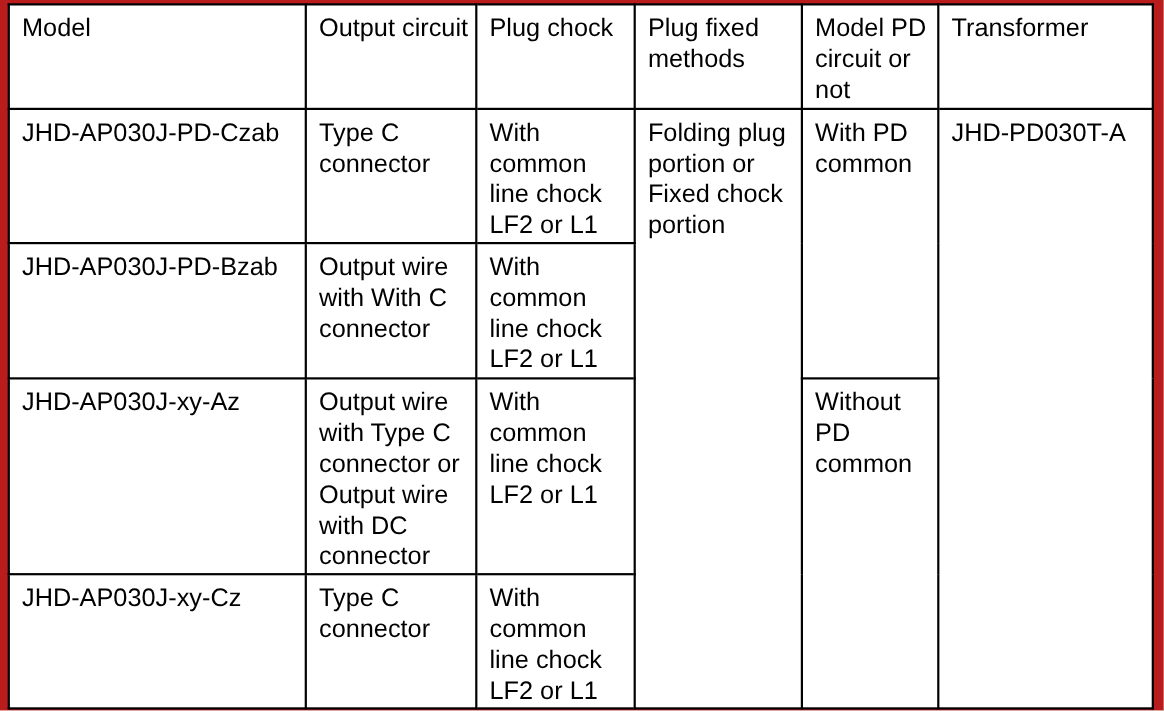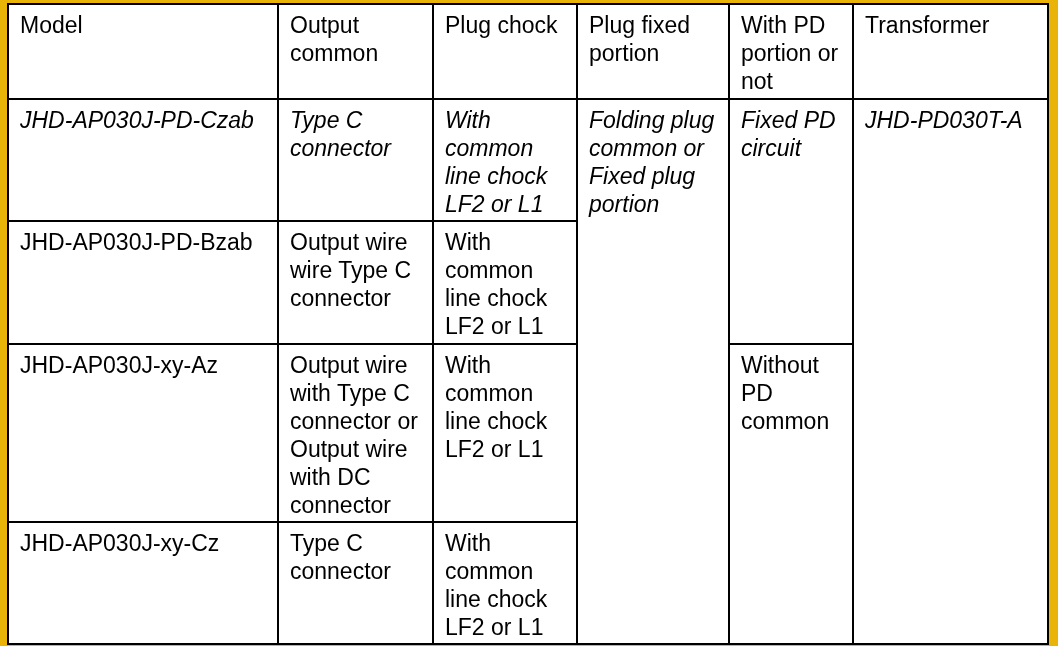--- a/index.html
+++ b/index.html
@@ -4,21 +4,21 @@
 <style>
   html, body {
     margin: 0;
     padding: 0;
     background: #ffffff;
   }
   .page {
     position: relative;
     width: 1058px;
     height: 646px;
-    background: #eab308;
+    background: #b91c1c;
     overflow: hidden;
     font-family: "Liberation Sans", "DejaVu Sans", sans-serif;
     color: #000000;
   }
   table.spec {
     border-collapse: collapse;
     table-layout: fixed;
     width: 1040px;
     margin: 3px 0 0 7px;
   }
@@ -28,21 +28,21 @@
     vertical-align: top;
     text-align: left;
     padding: 6px 6px 2px 11px;
     font-size: 23px;
     line-height: 28px;
     font-weight: normal;
     background: #ffffff;
     word-wrap: break-word;
   }
   tr.hdr    { height: 95px; }
-  tr.row-1  { height: 122px; font-style: italic; }
+  tr.row-1  { height: 122px; }
   tr.row-2  { height: 123px; margin-left: 24px; }
   tr.row-3  { height: 175px; }
   tr.row-4  { height: 117px; margin-top: 23px; }
 </style>
 </head>
 <body>
 
 <div class="page">
 
   <table class="spec">
@@ -51,39 +51,39 @@
       <col style="width:155px">
       <col style="width:144px">
       <col style="width:152px">
       <col style="width:124px">
       <col style="width:195px">
     </colgroup>
 
     <tbody>
         <tr class="hdr">
       <th>Model</th>
-      <th>Output common</th>
+      <th>Output circuit</th>
       <th>Plug chock</th>
-      <th>Plug fixed portion</th>
-      <th>With PD portion or not</th>
+      <th>Plug fixed methods</th>
+      <th>Model PD circuit or not</th>
       <th>Transformer</th>
     </tr>
 
     <tr class="row-1">
       <td>JHD-AP030J-PD-Czab</td>
       <td>Type C connector</td>
       <td>With common line chock LF2 or L1</td>
-      <td rowspan="4">Folding plug common or Fixed plug portion</td>
-      <td rowspan="2">Fixed PD circuit</td>
+      <td rowspan="4">Folding plug portion or Fixed chock portion</td>
+      <td rowspan="2">With PD common</td>
       <td rowspan="4">JHD-PD030T-A</td>
     </tr>
 
     <tr class="row-2">
       <td>JHD-AP030J-PD-Bzab</td>
-      <td>Output wire wire Type C connector</td>
+      <td>Output wire with With C connector</td>
       <td>With common line chock LF2 or L1</td>
     </tr>
 
     <tr class="row-3">
       <td>JHD-AP030J-xy-Az</td>
       <td>Output wire with Type C connector or Output wire with DC connector</td>
       <td>With common line chock LF2 or L1</td>
       <td rowspan="2">Without PD common</td>
     </tr>
 

